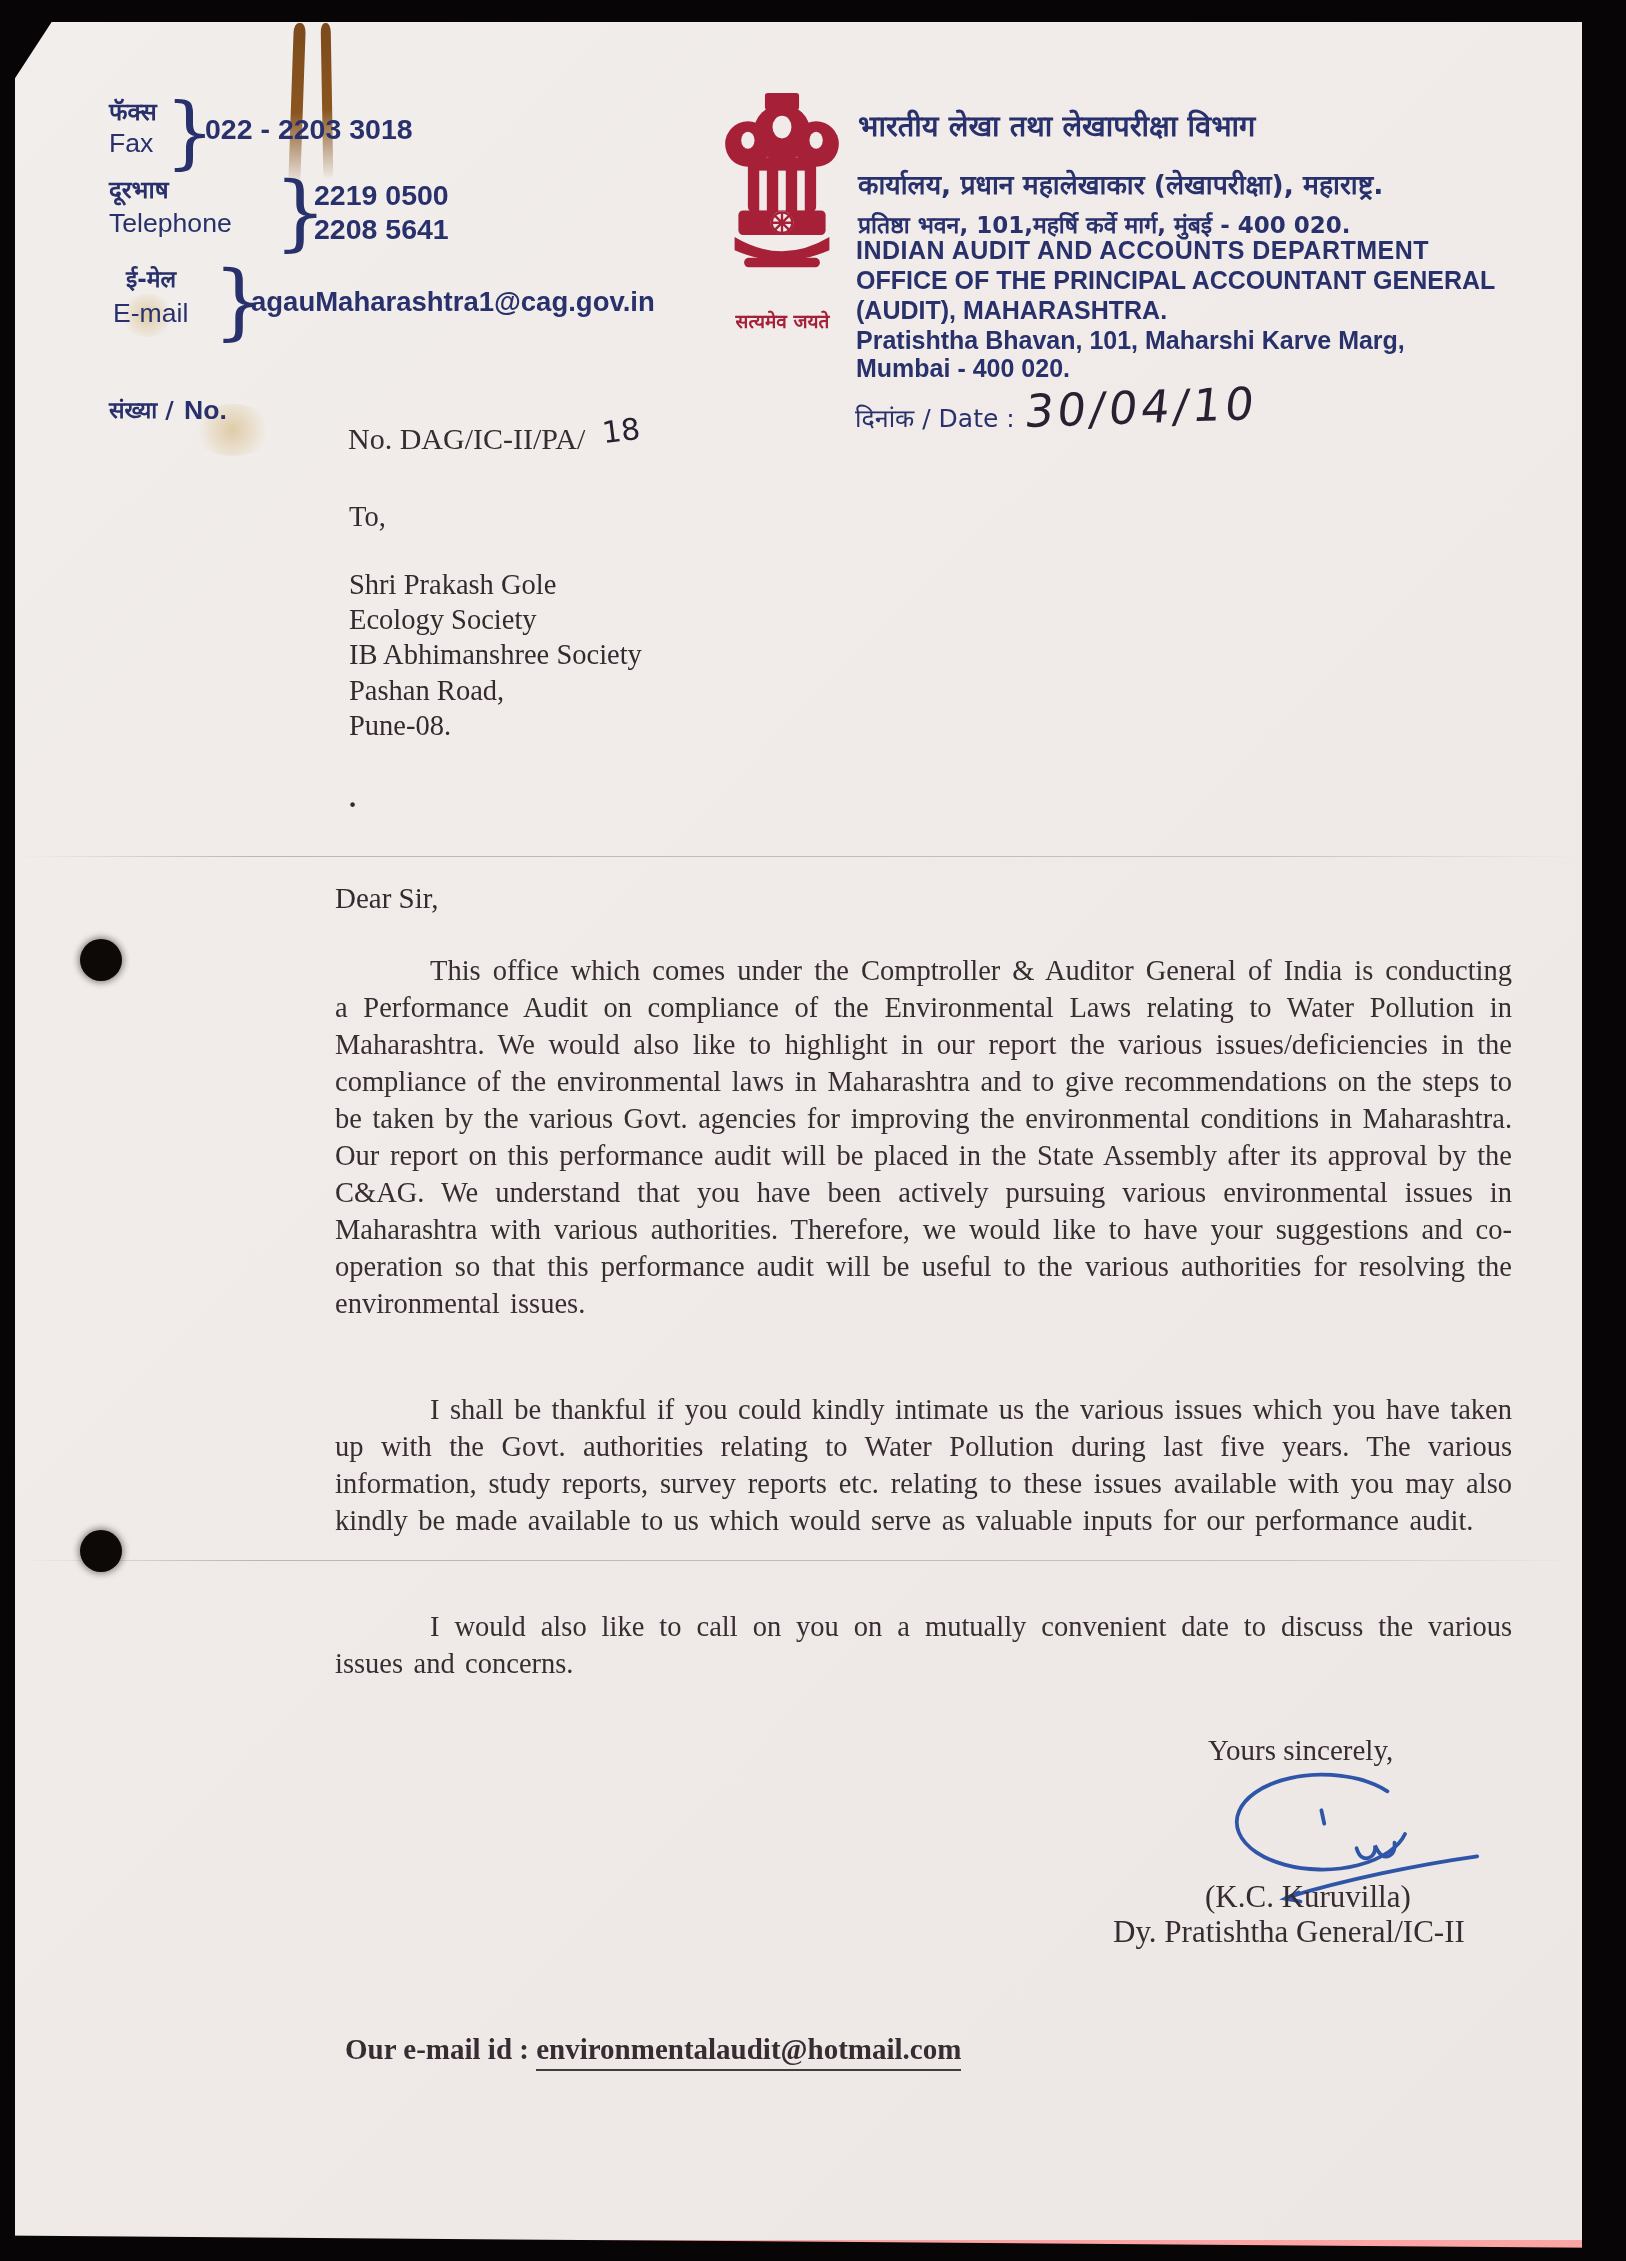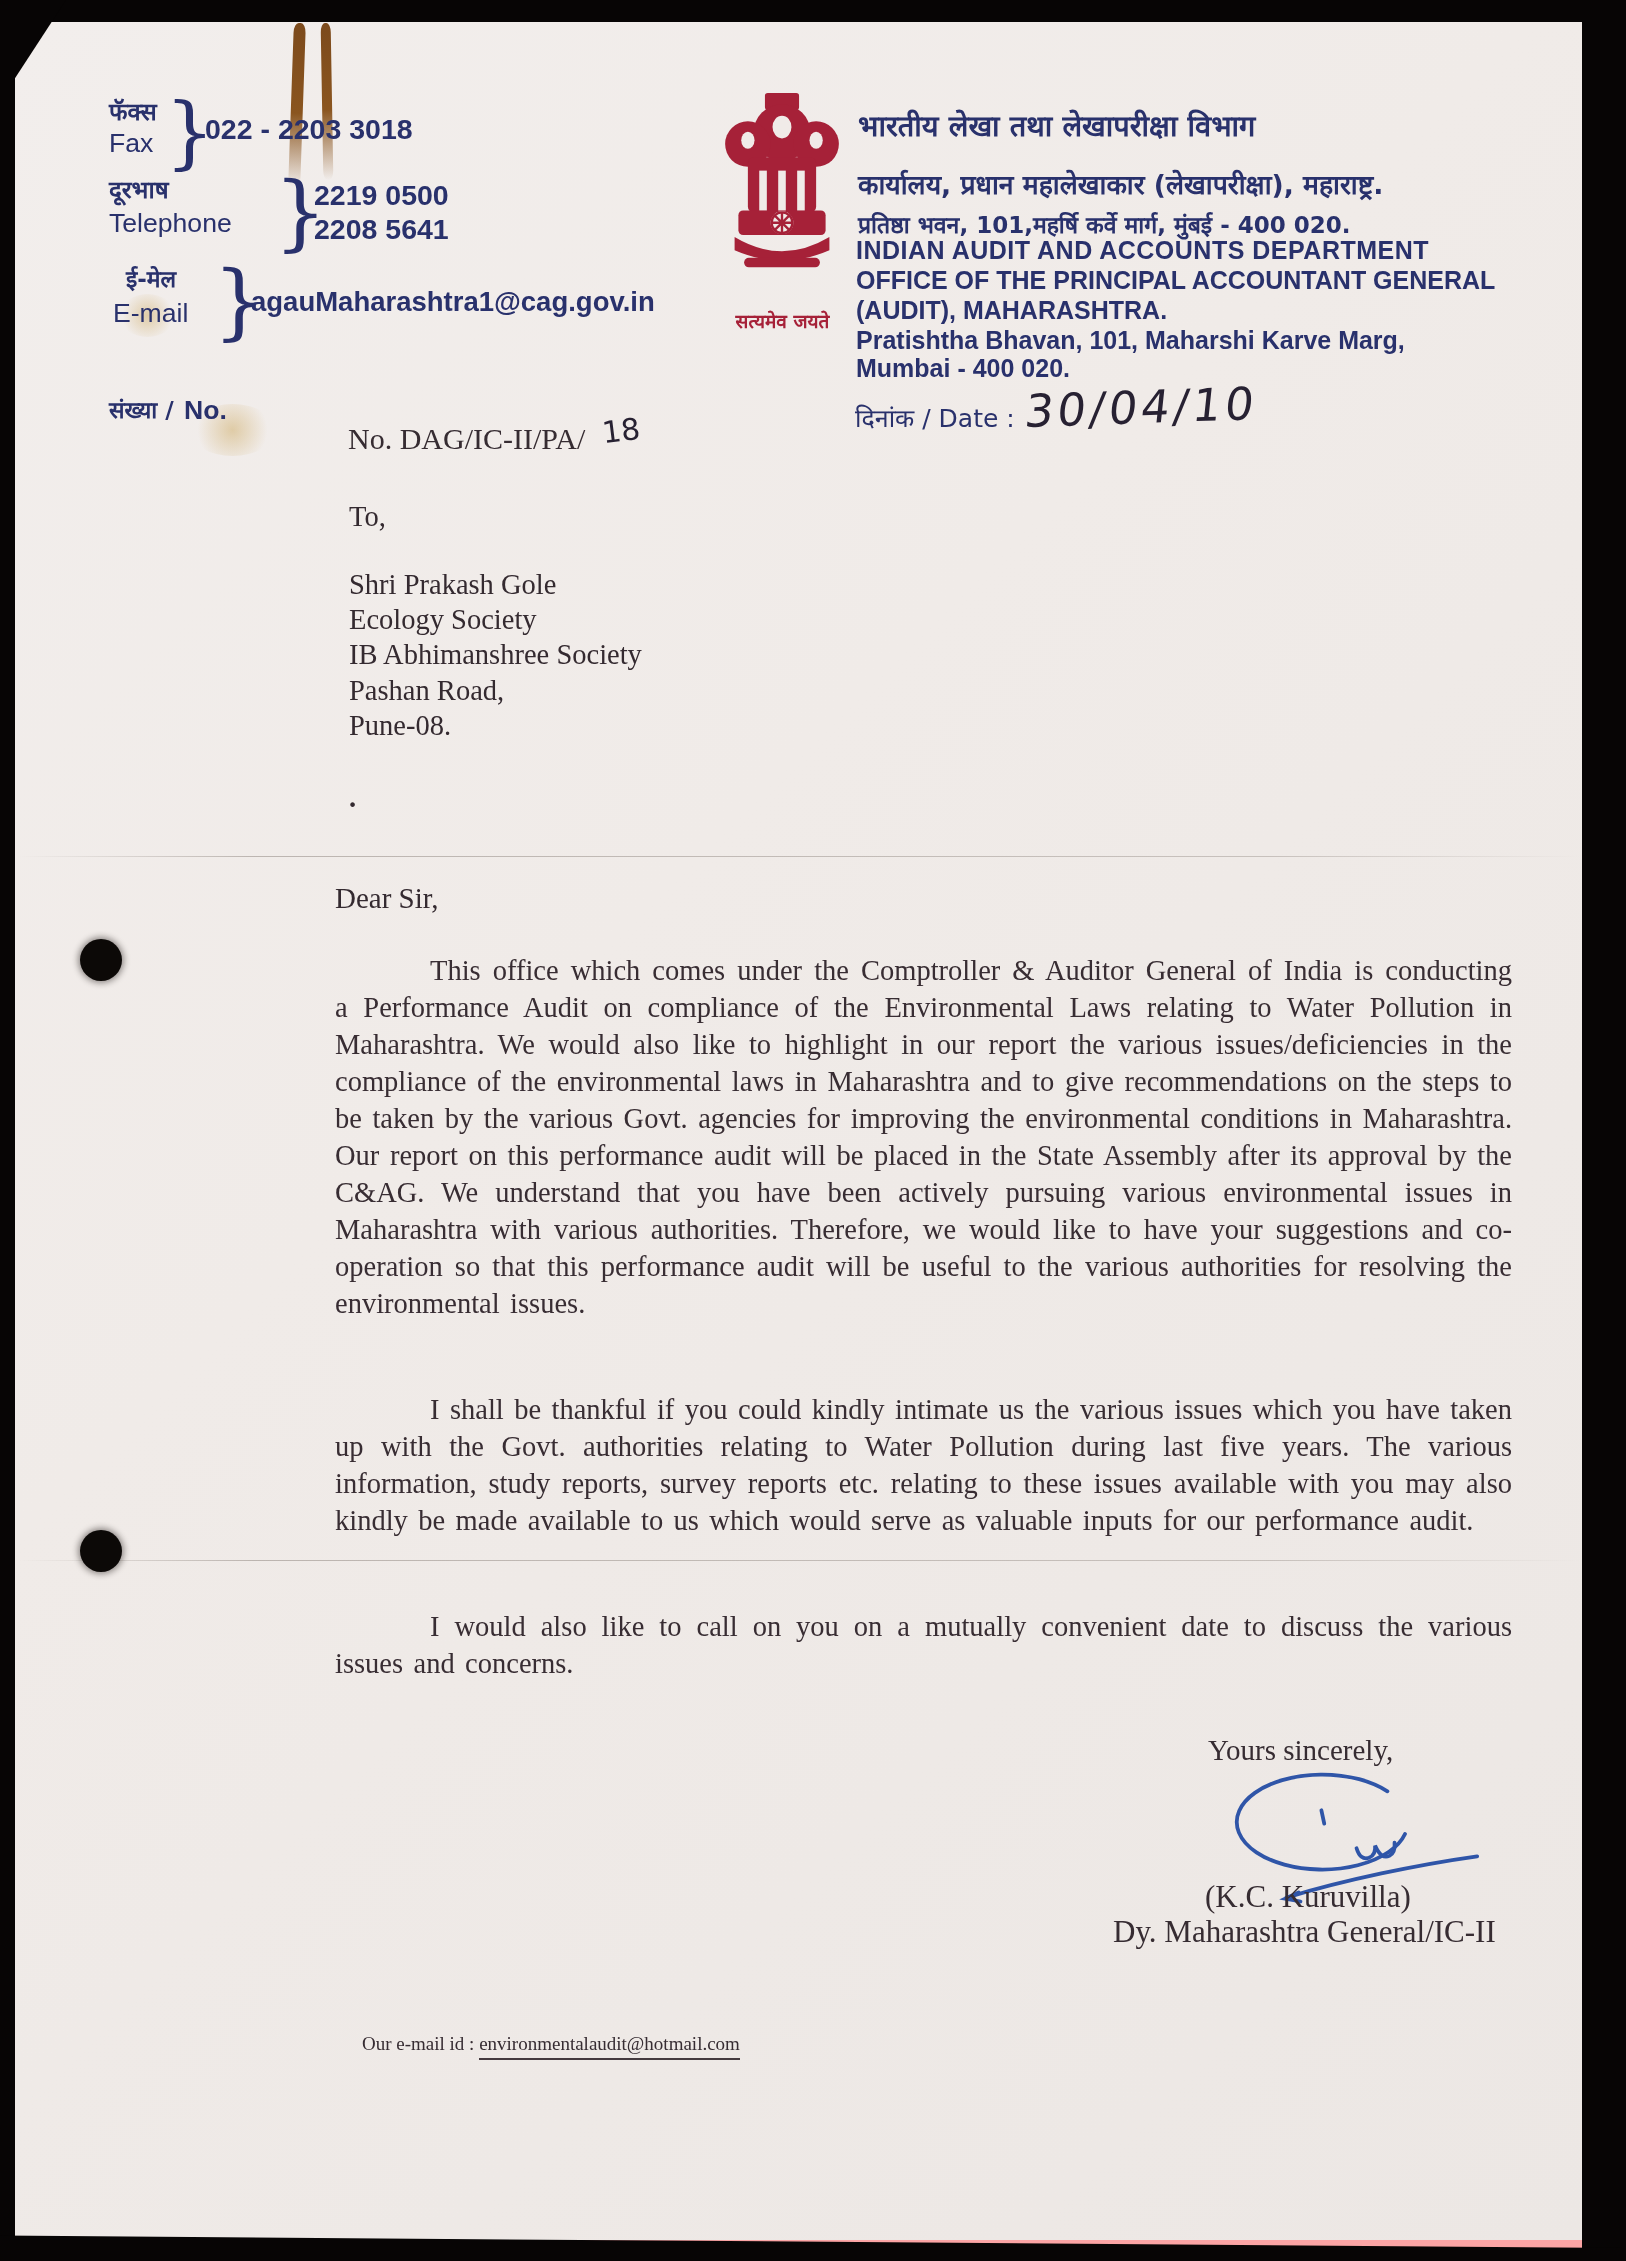--- a/index.html
+++ b/index.html
@@ -139,20 +139,20 @@
         <path d="M 363,68 A 180,100 0 1 0 400,158"></path>
         <path d="M 224,108 L 230,136"></path>
         <path d="M 298,188 q 8,26 26,20 q 15,-6 13,-26 q 13,30 30,22 q 13,-7 11,-28"></path>
         <path d="M 150,292 C 270,255 430,222 552,205"></path>
         <path d="M 176,281 l -28,13 l 32,6"></path>
       </g>
     </svg>
   </div>
 
   <div class="abs serif ink" style="left:1205px;top:1879px;font-size:31px;">(K.C. Kuruvilla)</div>
-  <div class="abs serif ink" style="left:1113px;top:1914px;font-size:31px;">Dy. Maharashtra General/IC-II</div>
+  <div class="abs serif ink" style="left:1113px;top:1914px;font-size:31px;">Dy. Pratishtha General/IC-II</div>
 
-  <div class="abs serif ink" style="left:362px;top:2033px;font-size:19px;">
+  <div class="abs serif ink" style="left:345px;top:2033px;font-size:29px;font-weight:bold;">
     <span>Our e-mail id : </span><span style="border-bottom:2.4px solid #443a3e;padding-bottom:3.8px;">environmentalaudit@hotmail.com</span>
   </div>
 
 </div>
 
 
 </body></html>

